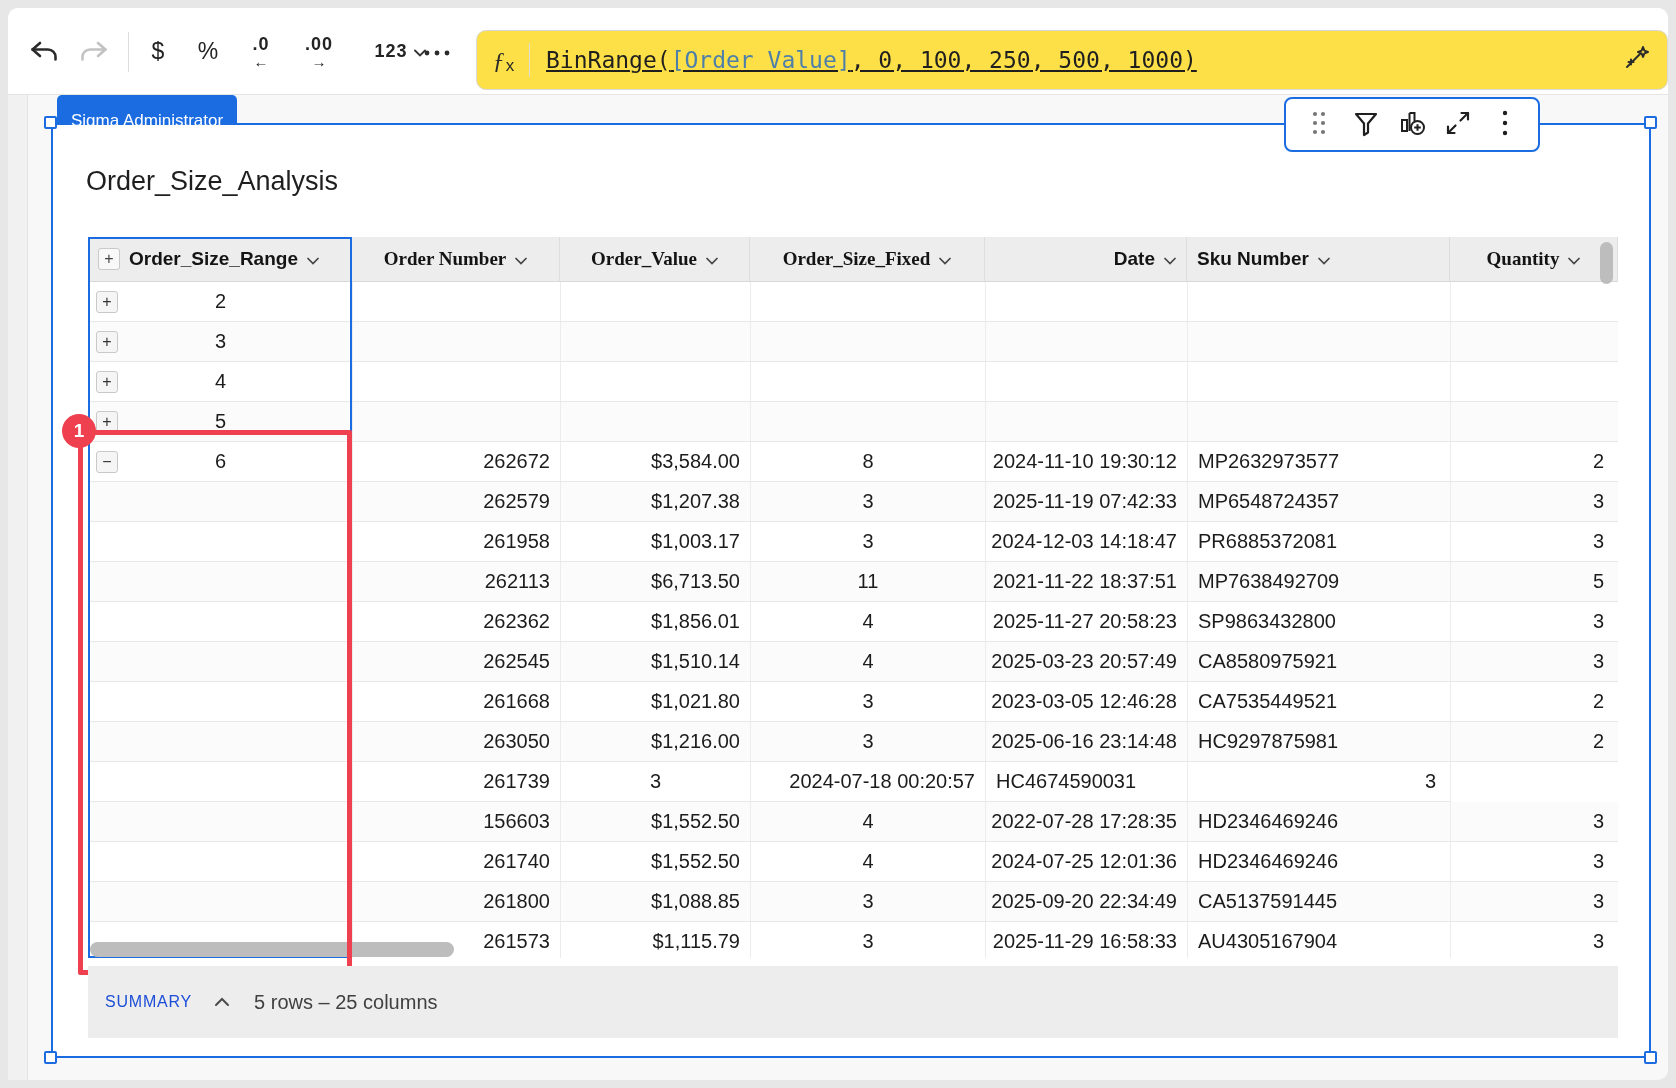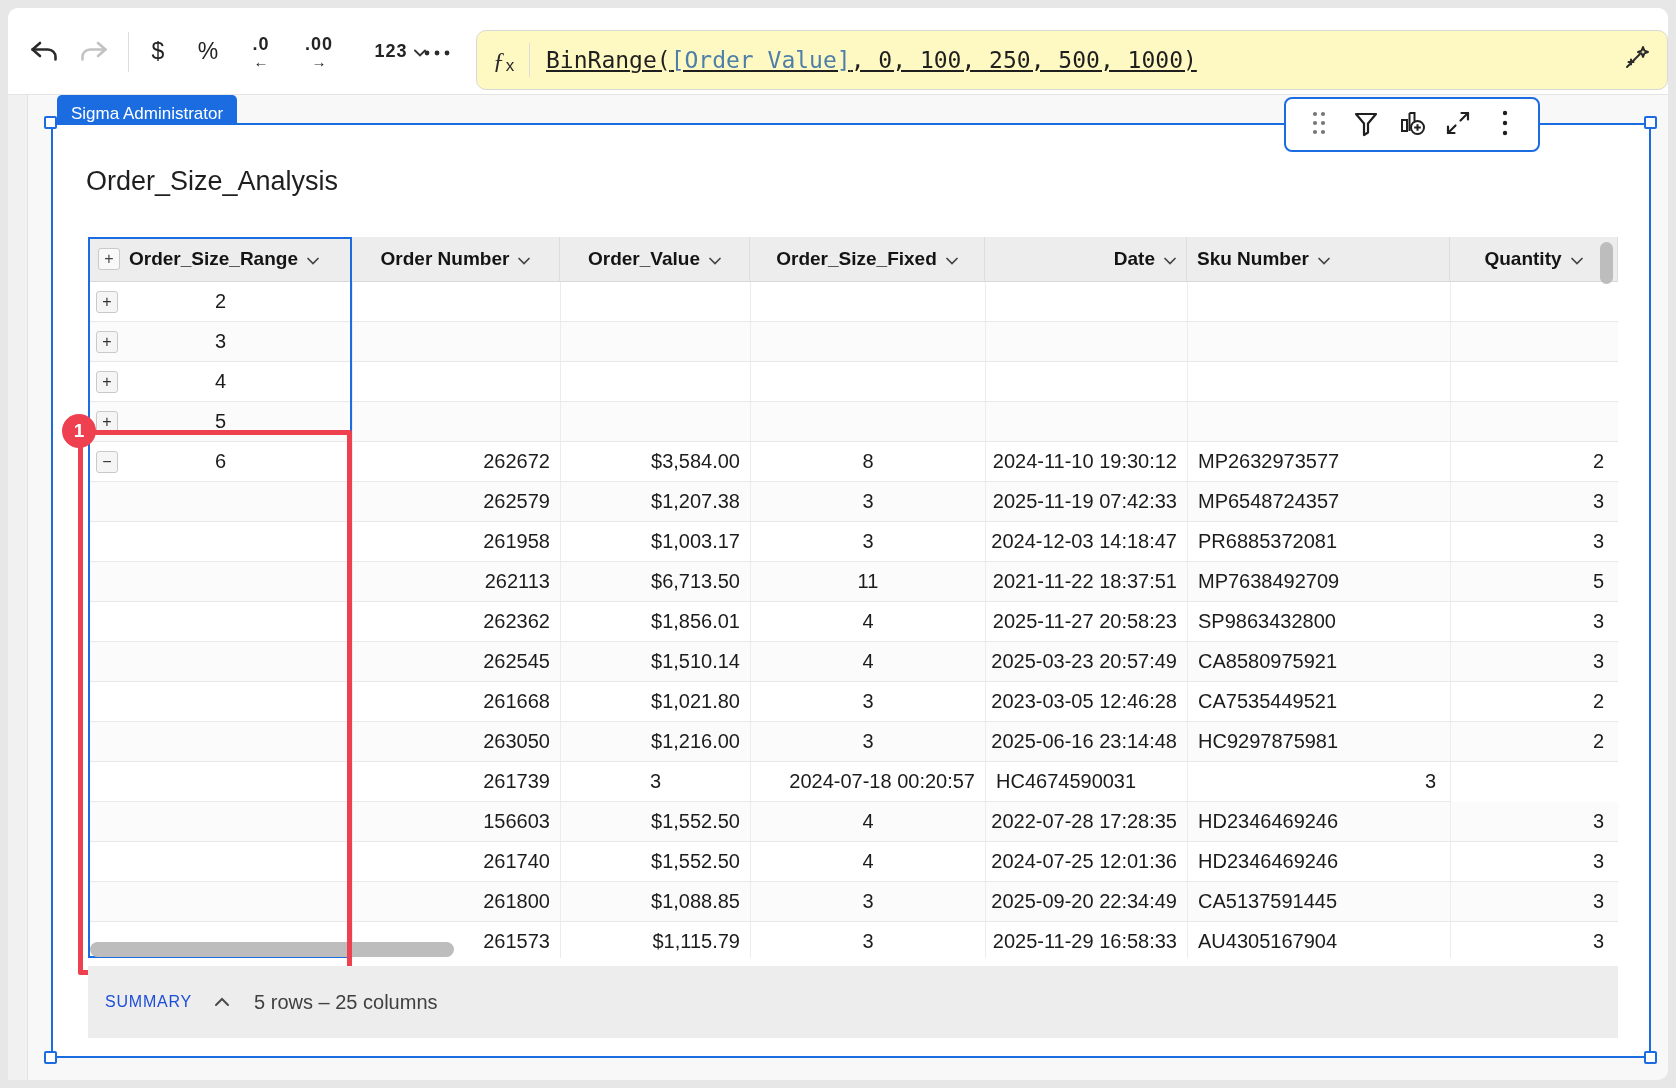--- a/index.html
+++ b/index.html
@@ -15,51 +15,51 @@
   .tb-item { position:absolute; top:0; height:87px; display:flex; align-items:center; justify-content:center; color:#232323; }
   .tb-icon svg { display:block; }
   .tb-divider { position:absolute; left:120px; top:24px; width:1px; height:40px; background:#dcdcdc; }
   .tb-text { font-size:23px; color:#232323; }
   .dec-block { display:flex; flex-direction:column; align-items:center; line-height:1; }
   .dec-top { font-size:18px; font-weight:bold; color:#232323; letter-spacing:1px; }
   .dec-arrow { font-size:15px; color:#232323; margin-top:1px; }
   .fmt-123 { font-size:18px; font-weight:bold; color:#232323; margin-right:6px; letter-spacing:1px; }
 
   
-  .formula-box { position:absolute; left:468px; top:22px; width:1192px; height:60px; background:#fef9c3; border:1.5px solid #d8d8d8; border-radius:10px; display:flex; align-items:center; }
+  .formula-box { position:absolute; left:468px; top:22px; width:1192px; height:60px; background:#fde047; border:1.5px solid #d8d8d8; border-radius:10px; display:flex; align-items:center; }
   .fx-wrap { width:52px; text-align:center; font-size:24px; color:#2a2a2a; flex:0 0 auto; }
   .fx-f { font-style:italic; font-family:"Liberation Serif", serif; }
   .fx-x { font-size:17px; position:relative; top:3px; left:1px; }
   .fx-divider { width:1px; height:34px; background:#dcdcdc; flex:0 0 auto; }
   .formula-text { font-family:"DejaVu Sans Mono", monospace; font-size:23px; color:#1f1f1f; margin-left:16px; white-space:nowrap; flex:1 1 auto; overflow:hidden;text-decoration:underline; }
   .formula-field { color:#4d7fa9; }
   .sparkle-wrap { flex:0 0 auto; margin-right:16px; }
 
   
   .left-rail { position:absolute; left:8px; top:95px; width:20px; height:985px; background:#f1f1f1; border-right:1px solid #e3e3e3; }
 
   
   .widget-card { position:absolute; left:53px; top:125px; width:1596px; height:931px; background:#ffffff; }
   .selection-border { position:absolute; left:51px; top:123px; width:1600px; height:935px; border:2px solid #1b6ce0; pointer-events:none; }
   .handle { position:absolute; width:13px; height:13px; background:#ffffff; border:2px solid #1b6ce0; border-radius:2px; }
-  .badge { position:absolute; left:57px; top:95px; height:28px; background:#1b6ce0; color:#ffffff; font-size:17px; line-height:28px; padding:5px 14px; border-radius:5px 5px 0 0; }
+  .badge { position:absolute; left:57px; top:95px; height:28px; background:#1b6ce0; color:#ffffff; font-size:17px; line-height:28px; padding:12px 14px; border-radius:5px 5px 0 0; }
 
   
   .float-toolbar { position:absolute; left:1284px; top:97px; width:256px; height:55px; background:#ffffff; border:2px solid #1b6ce0; border-radius:8px; display:flex; align-items:center; justify-content:space-around; padding:0 10px; }
   .ft-btn { width:38px; height:38px; display:flex; align-items:center; justify-content:center; border-radius:4px; }
 
   .widget-title { position:absolute; left:86px; top:166px; font-size:27px; color:#1f1f1f; }
 
   
   .grid-cols { display:grid; grid-template-columns:264px 208px 190px 235px 202px 263px 168px; }
   .table-header { position:absolute; left:88px; top:237px; width:1530px; height:45px; }
   .hcell { background:#ededed; border-right:1px solid #dddddd; border-bottom:1px solid #d8d8d8; display:flex; align-items:center; font-weight:bold; font-size:19px; color:#141414; padding:0 10px; white-space:nowrap; overflow:hidden; }
   .hcell .chev { margin-left:9px; flex:0 0 auto; }
   .h-left { justify-content:flex-start; }
-  .h-center { justify-content:center; }
+  .h-center { justify-content:center;font-family:Liberation Serif, serif; }
   .h-right { justify-content:flex-end; }
   .plus-box { width:22px; height:22px; border:1px solid #c9c9c9; background:#f9f9f9; border-radius:3px; font-size:16px; line-height:20px; text-align:center; color:#444; margin-right:9px; flex:0 0 auto; font-weight:normal; }
 
   .table-body { position:absolute; left:88px; top:282px; width:1530px; height:676px; overflow:hidden; border-left:1px solid #ececec; }
   .trow { height:40px; }
   .trow:nth-child(even) .cell { background:#fbfbfb; }
   .cell { border-right:1px solid #ececec; border-bottom:1px solid #e8e8e8; font-size:20px; color:#1c1c1c; display:flex; align-items:center; padding:0 10px; white-space:nowrap; overflow:hidden; background:#ffffff; }
   .align-right { justify-content:flex-end; }
   .align-left { justify-content:flex-start; }
   .align-center { justify-content:center; }

